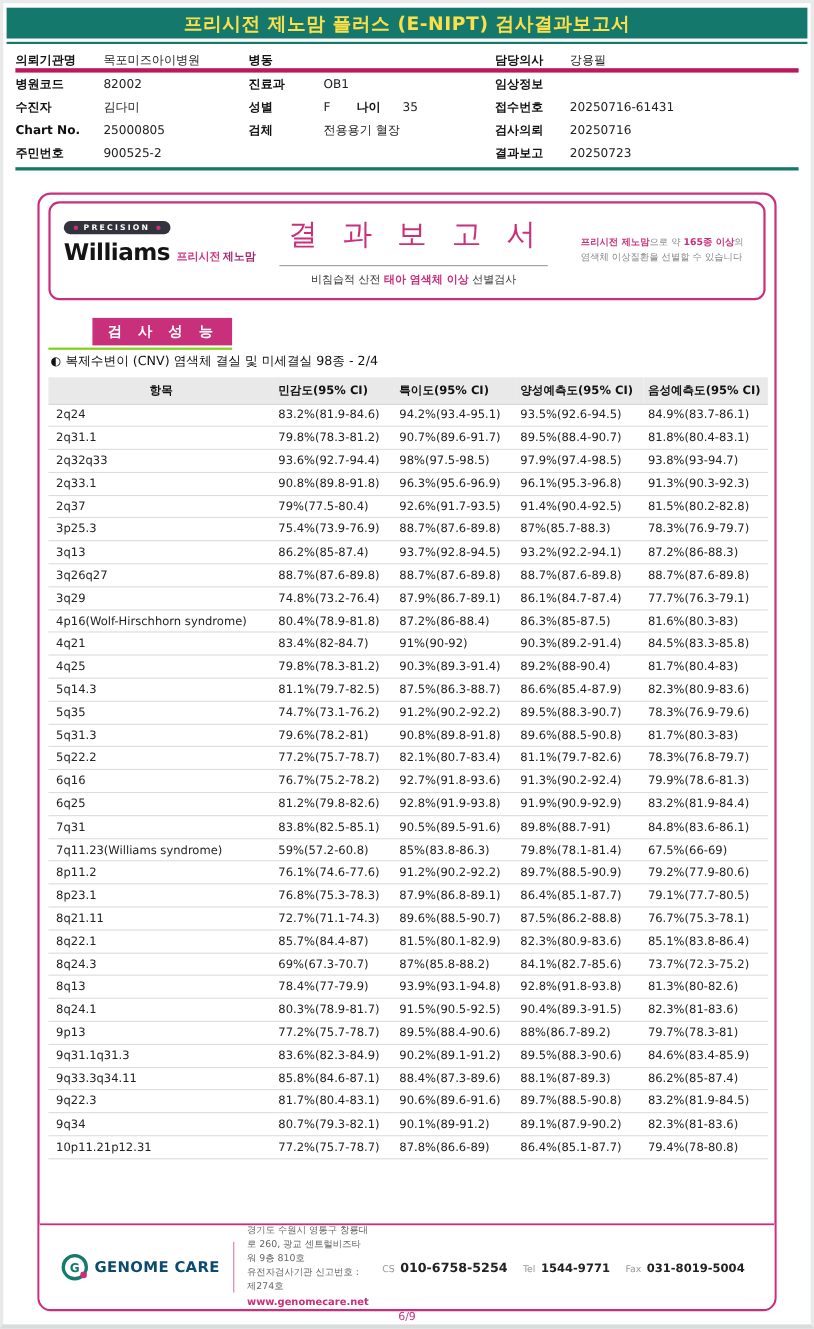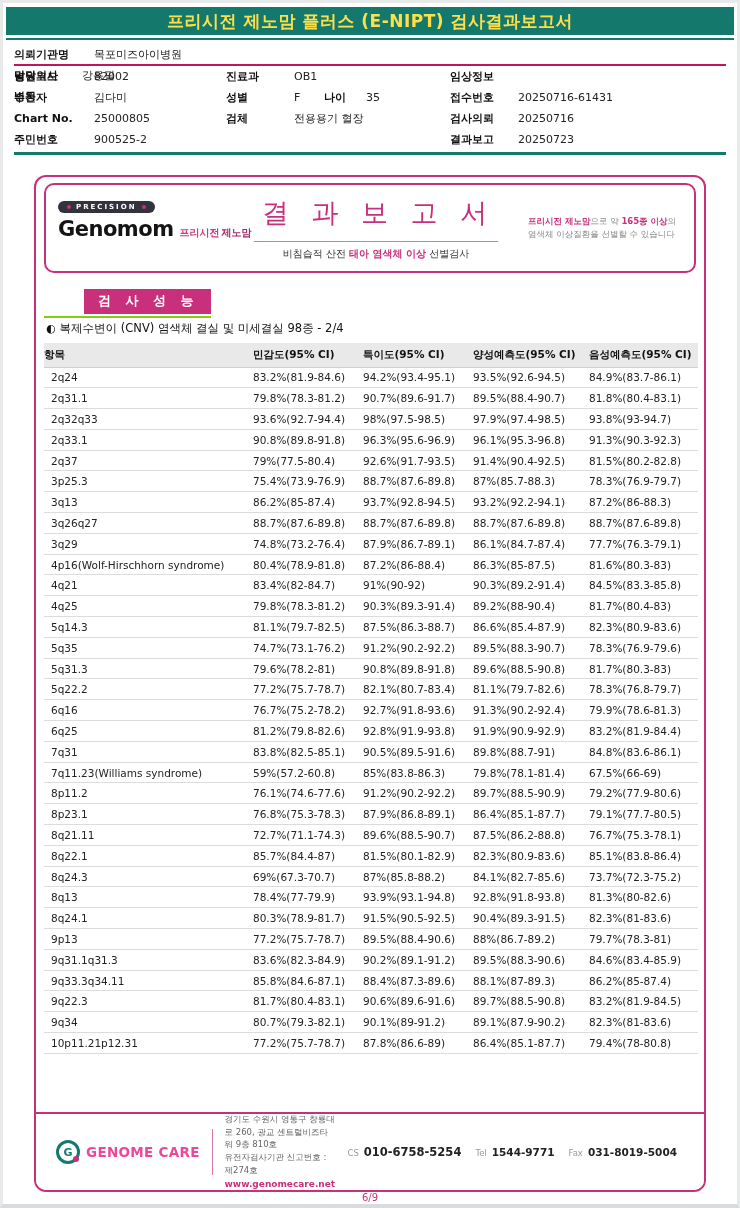--- a/index.html
+++ b/index.html
@@ -18,21 +18,21 @@
     position:absolute; left:6px; top:7px; width:728px; height:28px;
     background:#15786d; color:#fde047;
     display:flex; align-items:center; justify-content:center;
     font-size:17px; font-weight:bold; letter-spacing:0.5px;
   }
   .top-underline { position:absolute; left:6px; top:38px; width:728px; height:2px; background:#15786d; }
 
   
   .patient-info { position:absolute; left:14px; top:44px; width:712px; border-bottom:3px solid #15786d; padding-bottom:2px; }
   .pi-row { display:flex; height:21px; line-height:21px; font-size:11px; }
-  .pi-row-first { border-bottom:2px solid #be185d; height:22px;flex-direction:column; }
+  .pi-row-first { border-bottom:4px solid #be185d; height:22px; }
   .pi-c1 { width:212px; }
   .pi-c2 { width:224px; }
   .pi-c3 { flex:1; }
   .pi-label { display:inline-block; width:80px; font-weight:bold; color:#111; }
   .pi-c2 .pi-label, .pi-c3 .pi-label { width:68px; }
   .pi-val { color:#222; }
   .sexv { display:inline-block; width:30px; }
   .agel { width:42px !important; }
 
   
@@ -81,41 +81,41 @@
   .perf-table { border-collapse:collapse; width:654px; font-size:10.5px; table-layout:fixed; }
   .perf-table col.c1 { width:205px; }
   .perf-table col.c2 { width:110px; }
   .perf-table col.c3 { width:110px; }
   .perf-table col.c4 { width:116px; }
   .perf-table col.c5 { width:113px; }
   .perf-table thead th {
     background:#e9e9e9; height:24px; font-weight:bold; text-align:left;
     padding-left:4px; border-bottom:1px solid #cfcfcf; font-size:10.5px; color:#111;
   }
-  .perf-table thead th:first-child { text-align:left; padding-left:0; }
+  .perf-table thead th:first-child { text-align:center; padding-left:0; }
   .perf-table tbody td {
     height:20.8px; border-bottom:1px solid #dcdcdc; padding-left:4px;
     color:#222; white-space:nowrap; overflow:hidden;
   }
   .perf-table tbody td:first-child { padding-left:7px; }
 
   
   .footer {
     position:absolute; left:0; right:0; bottom:0; height:78px;
     border-top:2px solid #c9307c; border-radius:0 0 10px 10px;
     display:flex; align-items:center; padding:0 18px 0 20px; gap:12px; background:#fff;
   }
   .f-logo { display:flex; align-items:center; gap:6px; }
   .f-mark {
     width:24px; height:24px; border-radius:50%; border:3px solid #16796d;
     color:#16796d; font-weight:bold; font-size:11px;
     display:flex; align-items:center; justify-content:center; position:relative;
   }
   .f-mark::after { content:""; position:absolute; right:-2px; bottom:-1px; width:6px; height:6px; border-radius:50%; background:#c9307c; }
-  .f-name { color:#ec4899; font-weight:bold; font-size:13.5px; letter-spacing:0.3px; white-space:nowrap; }
+  .f-name { color:#0c4a6e; font-weight:bold; font-size:13.5px; letter-spacing:0.3px; white-space:nowrap; }
   .f-divider { width:2px; height:46px; background:#d977ab; }
   .f-address { font-size:8.5px; color:#666; line-height:1.5; }
   .f-web { color:#c9307c; font-weight:bold; font-size:9px; margin-top:1px; }
   .f-contacts { margin-left:auto; display:flex; align-items:baseline; gap:5px; font-size:8.5px; color:#999; white-space:nowrap; }
   .f-num { font-size:10.5px; color:#222; font-weight:bold; margin-right:9px; }
   .f-num.cs { font-size:11.5px; }
 
   .page-num { position:absolute; left:0; bottom:5px; width:100%; text-align:center; color:#c9307c; font-size:10px; }
 </style>
 </head>
@@ -126,25 +126,25 @@
 <div class="top-bar">
   <span>프리시전 제노맘 플러스 (E-NIPT) 검사결과보고서</span>
 </div>
 <div class="top-underline"></div>
 
 <div class="patient-info">
   <div class="pi-row pi-row-first">
     <div class="pi-cell pi-c1">
       <span class="pi-label">의뢰기관명</span><span class="pi-val">목포미즈아이병원</span>
     </div>
+    <div class="pi-cell pi-c2">
+      <span class="pi-label">병동</span><span class="pi-val"></span>
+    </div>
     <div class="pi-cell pi-c3">
       <span class="pi-label">담당의사</span><span class="pi-val">강용필</span>
-    </div>
-    <div class="pi-cell pi-c2">
-      <span class="pi-label">병동</span><span class="pi-val"></span>
     </div>
   </div>
   <div class="pi-row">
     <div class="pi-cell pi-c1">
       <span class="pi-label">병원코드</span><span class="pi-val">82002</span>
     </div>
     <div class="pi-cell pi-c2">
       <span class="pi-label">진료과</span><span class="pi-val">OB1</span>
     </div>
     <div class="pi-cell pi-c3">
@@ -187,21 +187,21 @@
 <div class="report-box">
 
   <div class="header-box">
     <div class="logo">
       <div class="badge">
         <span class="dot"></span>
         <span>PRECISION</span>
         <span class="dot"></span>
       </div>
       <div class="logo-line">
-        <span class="logo-main">Genomom</span><span class="logo-sub1">프리시전</span><span class="logo-sub2">제노맘</span>
+        <span class="logo-main">Williams</span><span class="logo-sub1">프리시전</span><span class="logo-sub2">제노맘</span>
       </div>
     </div>
     <div class="rh-center">
       <div class="rh-title">결 과 보 고 서</div>
       <div class="rh-sub">
         <span>비침습적 산전 </span><span class="hl">태아 염색체 이상</span><span> 선별검사</span>
       </div>
     </div>
     <div class="rh-note">
       <span class="hl">프리시전 제노맘</span><span>으로 약 </span><span class="hl">165종 이상</span><span>의</span>

